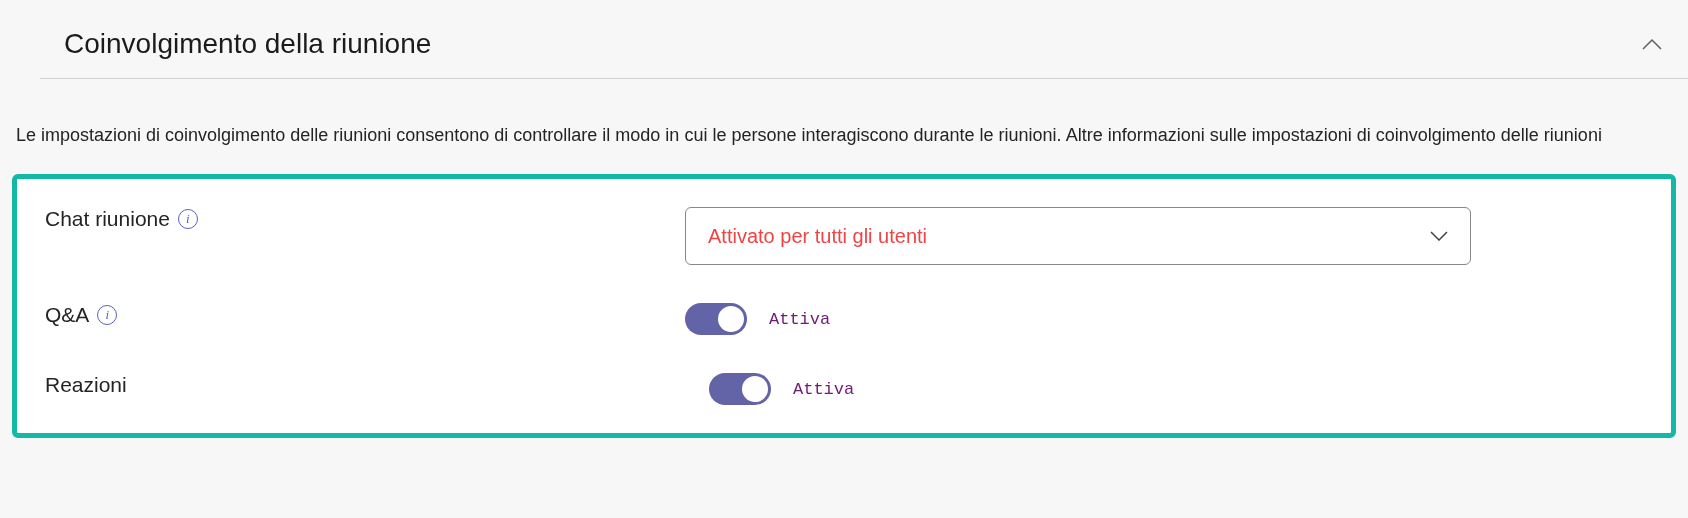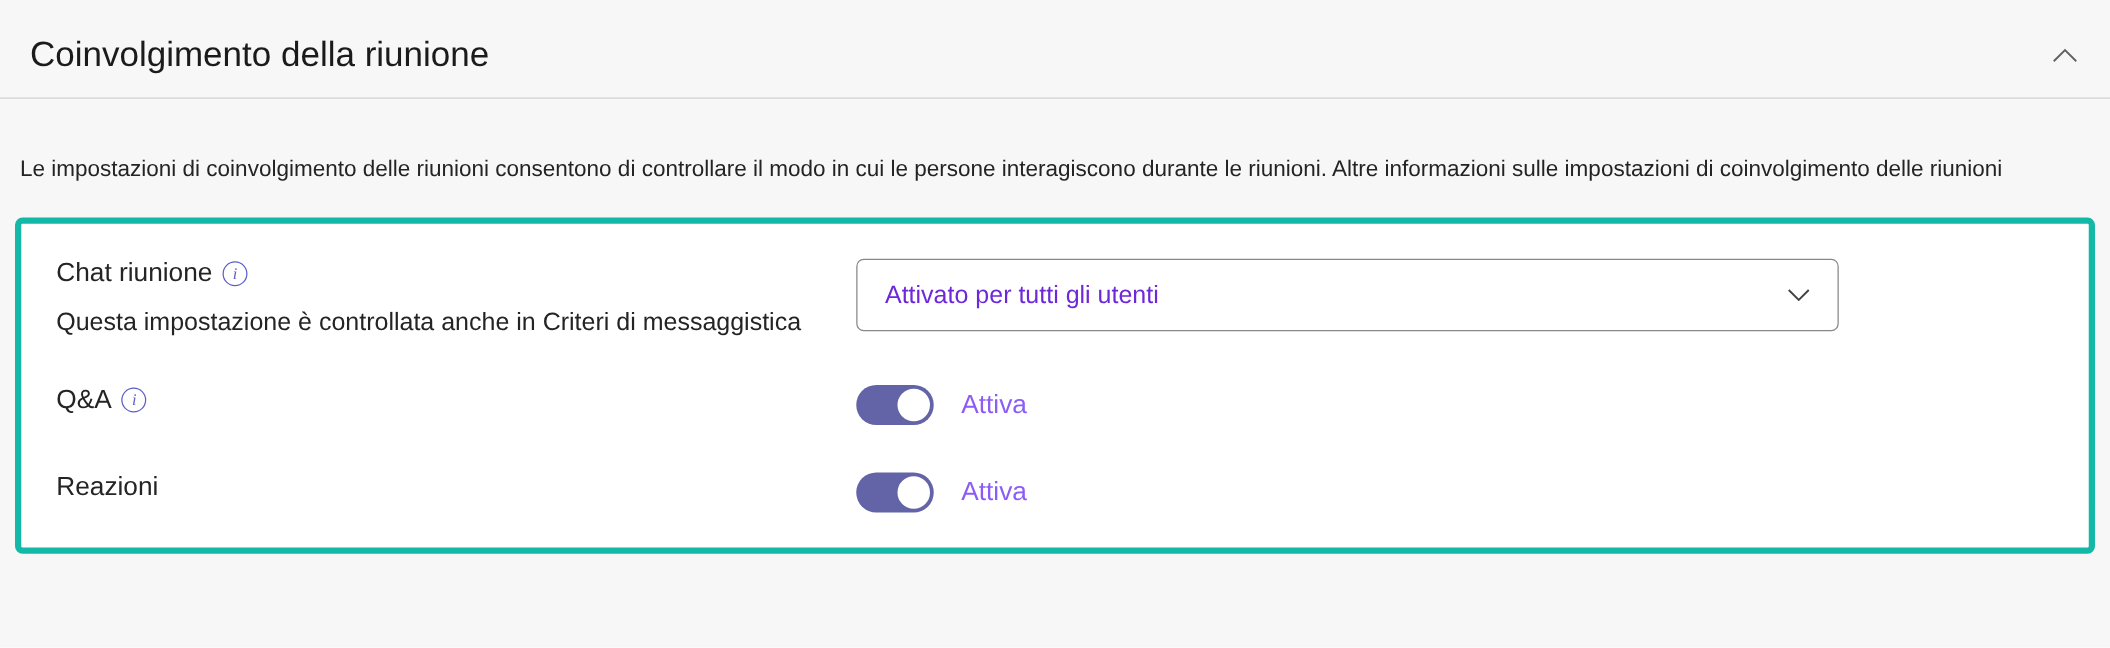--- a/index.html
+++ b/index.html
@@ -14,20 +14,21 @@
       height: 518px;
       padding: 0;
       color: #242424;
     }
     .section-header {
       display: flex;
       justify-content: space-between;
       align-items: center;
       padding: 28px 24px 18px 24px;
       border-bottom: 1px solid #d1d1d1;
+      margin-left: 40px;
     }
     .section-title {
       font-size: 28px;
       font-weight: 400;
       color: #1b1b1b;
     }
     .chevron-up {
       width: 24px;
       height: 24px;
       display: flex;
@@ -53,20 +54,21 @@
       border-radius: 6px;
       padding: 28px 28px 28px 28px;
     }
     .setting-row {
       display: flex;
       align-items: flex-start;
       margin-bottom: 38px;
     }
     .setting-row:last-child {
       margin-bottom: 0;
+      gap: 24px;
     }
     .setting-label-col {
       width: 640px;
       flex-shrink: 0;
     }
     .setting-label {
       font-size: 21px;
       color: #242424;
       display: flex;
       align-items: center;
@@ -102,21 +104,21 @@
       height: 58px;
       border: 1px solid #8a8886;
       border-radius: 6px;
       background: #ffffff;
       display: flex;
       align-items: center;
       justify-content: space-between;
       padding: 0 22px;
       cursor: pointer;
       font-size: 20px;
-      color: #6d28d9;
+      color: #ef4444;
     }
     .dropdown-chevron {
       width: 18px;
       height: 10px;
       color: #424242;
     }
     .toggle {
       position: relative;
       width: 62px;
       height: 32px;
@@ -128,22 +130,23 @@
     .toggle-knob {
       position: absolute;
       right: 3px;
       top: 3px;
       width: 26px;
       height: 26px;
       background: #ffffff;
       border-radius: 50%;
     }
     .toggle-label {
-      font-size: 21px;
-      color: #8b5cf6;
+      font-size: 17px;
+      color: #701a75;
+      font-family: Liberation Mono, monospace;
     }
     .row-qa, .row-reactions {
       align-items: flex-start;
     }
     .row-qa .setting-label-col, .row-reactions .setting-label-col {
       display: flex;
       align-items: center;
     }
     .row-chat .control-col {
       align-items: flex-start;
@@ -164,21 +167,20 @@
 <div class="description">Le impostazioni di coinvolgimento delle riunioni consentono di controllare il modo in cui le persone interagiscono durante le riunioni. Altre informazioni sulle impostazioni di coinvolgimento delle riunioni</div>
 
 <div class="settings-card">
 
   <div class="setting-row row-chat">
     <div class="setting-label-col">
       <div class="setting-label">
         <span>Chat riunione</span>
         <span class="info-icon">i</span>
       </div>
-      <div class="setting-sublabel">Questa impostazione è controllata anche in Criteri di messaggistica</div>
     </div>
     <div class="control-col">
       <div class="dropdown">
         <span>Attivato per tutti gli utenti</span>
         <svg class="dropdown-chevron" viewBox="0 0 18 10" fill="none">
           <path d="M1 1 L9 9 L17 1" stroke="currentColor" stroke-width="1.5" fill="none"></path>
         </svg>
       </div>
     </div>
   </div>

